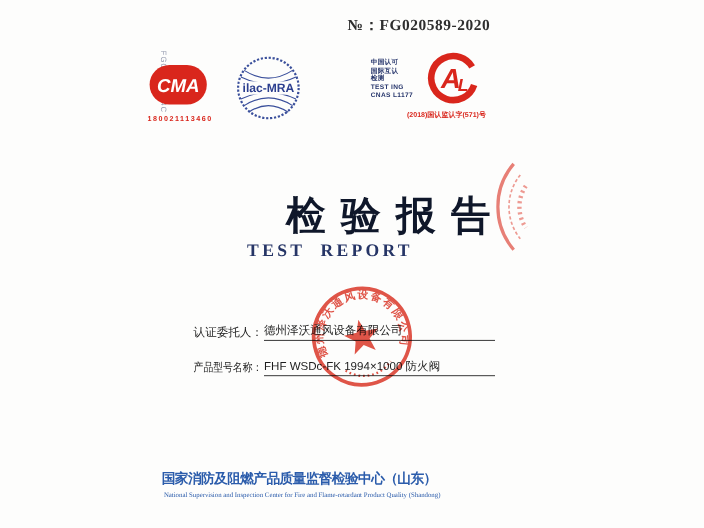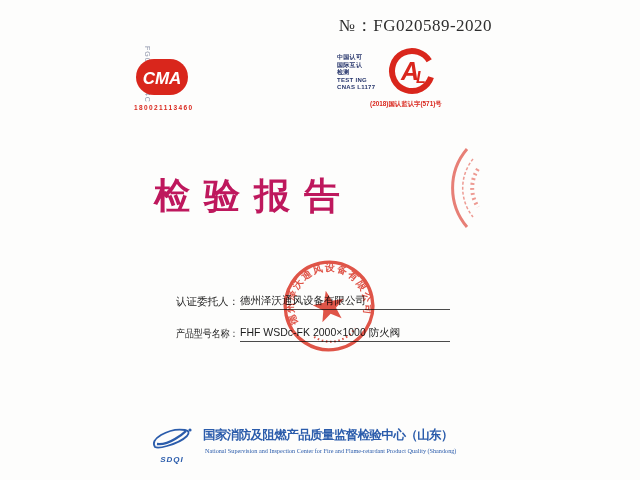--- a/index.html
+++ b/index.html
@@ -1,43 +1,43 @@
 <!DOCTYPE html>
 <html><head>
 <meta charset="utf-8">
 <style>
   html,body{margin:0;padding:0;}
   body{width:640px;height:480px;background:#ffffff;overflow:hidden;
        font-family:"Liberation Sans",sans-serif;}
   .page{position:relative;width:640px;height:480px;background:#fdfdfc;}
 
   
-  .report-no{position:absolute;left:339px;top:14px;font-family:"Liberation Serif",serif;
-             font-size:17px;color:#2e2e2e;letter-spacing:0.5px;}
+  .report-no{position:absolute;left:316px;top:14px;font-family:"Liberation Serif",serif;
+             font-size:14px;color:#2e2e2e;letter-spacing:0.5px;font-weight:bold;}
 
   
   .vertical-id{position:absolute;left:151px;top:46px;font-size:7px;color:#9096ab;
                letter-spacing:1px;transform:rotate(90deg);transform-origin:left top;
                white-space:nowrap;}
 
   
   .cma{position:absolute;left:134px;top:56px;width:56px;}
   .cma-number{margin-top:2px;text-align:center;font-size:6.5px;color:#d9261c;
               letter-spacing:1.4px;font-weight:bold;}
   .ilac{position:absolute;left:214px;top:50px;}
   .cnas{position:absolute;left:280px;top:60px;}
   .cnas-side{position:absolute;left:337px;top:54px;font-size:6px;line-height:7.6px;
              color:#26356b;font-weight:bold;letter-spacing:0.3px;}
   .cal{position:absolute;left:384px;top:47px;}
   .cal-caption{position:absolute;left:370px;top:100px;width:92px;font-size:6.4px;
                color:#d9261c;font-weight:bold;white-space:nowrap;}
 
   
-  .title-zh{position:absolute;left:140px;top:172px;width:320px;text-align:left;
-            font-size:36px;font-weight:bold;color:#be185d;letter-spacing:14px;
+  .title-zh{position:absolute;left:140px;top:172px;width:320px;text-align:right;
+            font-size:36px;font-weight:bold;color:#0f172a;letter-spacing:14px;
             text-indent:14px;}
   .title-en{position:absolute;left:140px;top:220px;width:320px;text-align:center;
             font-family:"Liberation Serif",serif;font-size:16px;font-weight:bold;
             color:#263566;letter-spacing:3px;word-spacing:7px;}
 
   
   .form-row{position:absolute;left:0;width:536px;height:18px;}
   .f-label{position:absolute;left:176px;top:1px;font-size:10.5px;color:#1d1d1d;
            white-space:nowrap;display:inline-block;transform-origin:left center;}
   .form-row.r2 .f-label{transform:scaleX(0.85);}
@@ -71,80 +71,85 @@
   <div class="vertical-id">FG02200394C</div>
 
   <div class="cma">
     <svg width="56" height="42" viewBox="0 0 56 42">
       <rect x="2" y="3" width="52" height="36" rx="18" ry="18" fill="#d9261c"></rect>
       <text x="28" y="28" text-anchor="middle" font-family="Liberation Sans,sans-serif" font-size="17" font-weight="bold" font-style="italic" fill="#ffffff">CMA</text>
     </svg>
     <div class="cma-number">180021113460</div>
   </div>
 
+  <div class="ilac">
+    <svg width="60" height="60" viewBox="0 0 60 60">
+      <circle cx="30" cy="30" r="27.5" fill="none" stroke="#3a4f9b" stroke-width="2" stroke-dasharray="2 1.6"></circle>
+      <path d="M8,14 Q30,28 52,14" fill="none" stroke="#3a4f9b" stroke-width="1"></path>
+      <path d="M5,20 Q30,32 55,20" fill="none" stroke="#3a4f9b" stroke-width="1"></path>
+      <path d="M8,46 Q30,32 52,46" fill="none" stroke="#3a4f9b" stroke-width="1"></path>
+      <path d="M5,40 Q30,28 55,40" fill="none" stroke="#3a4f9b" stroke-width="1"></path>
+      <path d="M12,52 Q30,40 48,52" fill="none" stroke="#3a4f9b" stroke-width="1"></path>
+      <rect x="4" y="24" width="52" height="12" fill="#fdfdfc"></rect>
+      <text x="30" y="34" text-anchor="middle" font-family="Liberation Sans,sans-serif" font-size="11" font-weight="bold" fill="#2c3f8f">ilac-MRA</text>
+    </svg>
+  </div>
 
 
   <div class="cnas-side">
     <div>中国认可</div>
     <div>国际互认</div>
     <div>检测</div>
     <div>TEST ING</div>
     <div>CNAS L1177</div>
   </div>
 
   <div class="cal">
     <svg width="58" height="50" viewBox="0 0 58 50">
       <circle cx="28" cy="24" r="20" fill="none" stroke="#d9261c" stroke-width="6" stroke-dasharray="108 18" transform="rotate(18 28 24)"></circle>
       <text x="26" y="33" text-anchor="middle" font-family="Liberation Sans,sans-serif" font-size="25" font-weight="bold" font-style="italic" fill="#d9261c">A</text>
       <text x="37" y="36" text-anchor="middle" font-family="Liberation Sans,sans-serif" font-size="16" font-weight="bold" font-style="italic" fill="#d9261c">L</text>
     </svg>
   </div>
   <div class="cal-caption">(2018)国认监认字(571)号</div>
 
   <div class="title-zh">检验报告</div>
+  <div class="title-en">TEST REPORT</div>
 
   <div class="partial-stamp">
     <svg width="40" height="84" viewBox="0 0 40 84">
       <path d="M 16,2 A 60,60 0 0 0 16,80" fill="none" stroke="#e0564a" stroke-width="3"></path>
       <path d="M 22,12 A 46,46 0 0 0 22,70" fill="none" stroke="#e8796f" stroke-width="1.5" stroke-dasharray="3 2"></path>
       <path d="M 27,22 A 34,34 0 0 0 27,60" fill="none" stroke="#e8796f" stroke-width="4" stroke-dasharray="2 3"></path>
     </svg>
   </div>
 
   <div class="form-row r1" style="top:294px;">
     <span class="f-label">认证委托人：</span>
     <span class="f-value">德州泽沃通风设备有限公司</span>
   </div>
   <div class="form-row r2" style="top:326px;padding-left:16px;">
     <span class="f-label">产品型号名称：</span>
-    <span class="f-value">FHF WSDc-FK 2000×1000 防火阀</span>
+    <span class="f-value">FHF WSDc-FK 1994×1000 防火阀</span>
   </div>
 
   <div class="stamp">
     <svg width="96" height="96" viewBox="0 0 92 92">
       <defs>
         <path id="sealArc" d="M 14,58 A 34,34 0 1 1 78,58" fill="none"></path>
       </defs>
       <circle cx="46" cy="46" r="42" fill="none" stroke="#dd3b2d" stroke-width="3.2"></circle>
       <polygon points="46,31 49.8,41.7 61.2,42.1 52.2,49 55.4,59.9 46,53.5 36.6,59.9 39.8,49 30.8,42.1 42.2,41.7" fill="#dd3b2d"></polygon>
       <text font-family="Liberation Sans,sans-serif" font-size="9.5" font-weight="bold" fill="#dd3b2d" letter-spacing="1.5">
         <textPath href="#sealArc" startOffset="2">德州泽沃通风设备有限公司</textPath>
       </text>
       <path d="M 26,72 A 28,28 0 0 0 66,72" fill="none" stroke="#dd3b2d" stroke-width="2" stroke-dasharray="1.5 2.5"></path>
     </svg>
   </div>
 
   <div class="footer">
-    <div class="footer-logo">
-      <svg width="46" height="26" viewBox="0 0 46 26">
-        <path d="M6,20 Q2,14 12,8 Q24,1 36,3 Q42,4 38,9 Q32,15 18,19 Q9,21.5 6,20 Z" fill="none" stroke="#2b5cab" stroke-width="1.8"></path>
-        <path d="M8,17 Q16,18 26,12 Q33,8 37,4" fill="none" stroke="#2b5cab" stroke-width="2.4"></path>
-        <circle cx="41" cy="3" r="1.6" fill="#2b5cab"></circle>
-      </svg>
-      <div class="sdqi-text">SDQI</div>
-    </div>
     <div>
       <div class="footer-name-zh">国家消防及阻燃产品质量监督检验中心（山东）</div>
       <div class="footer-name-en">National Supervision and Inspection Center for Fire and Flame-retardant Product Quality (Shandong)</div>
     </div>
   </div>
 
 </div>
 
 </body></html>

